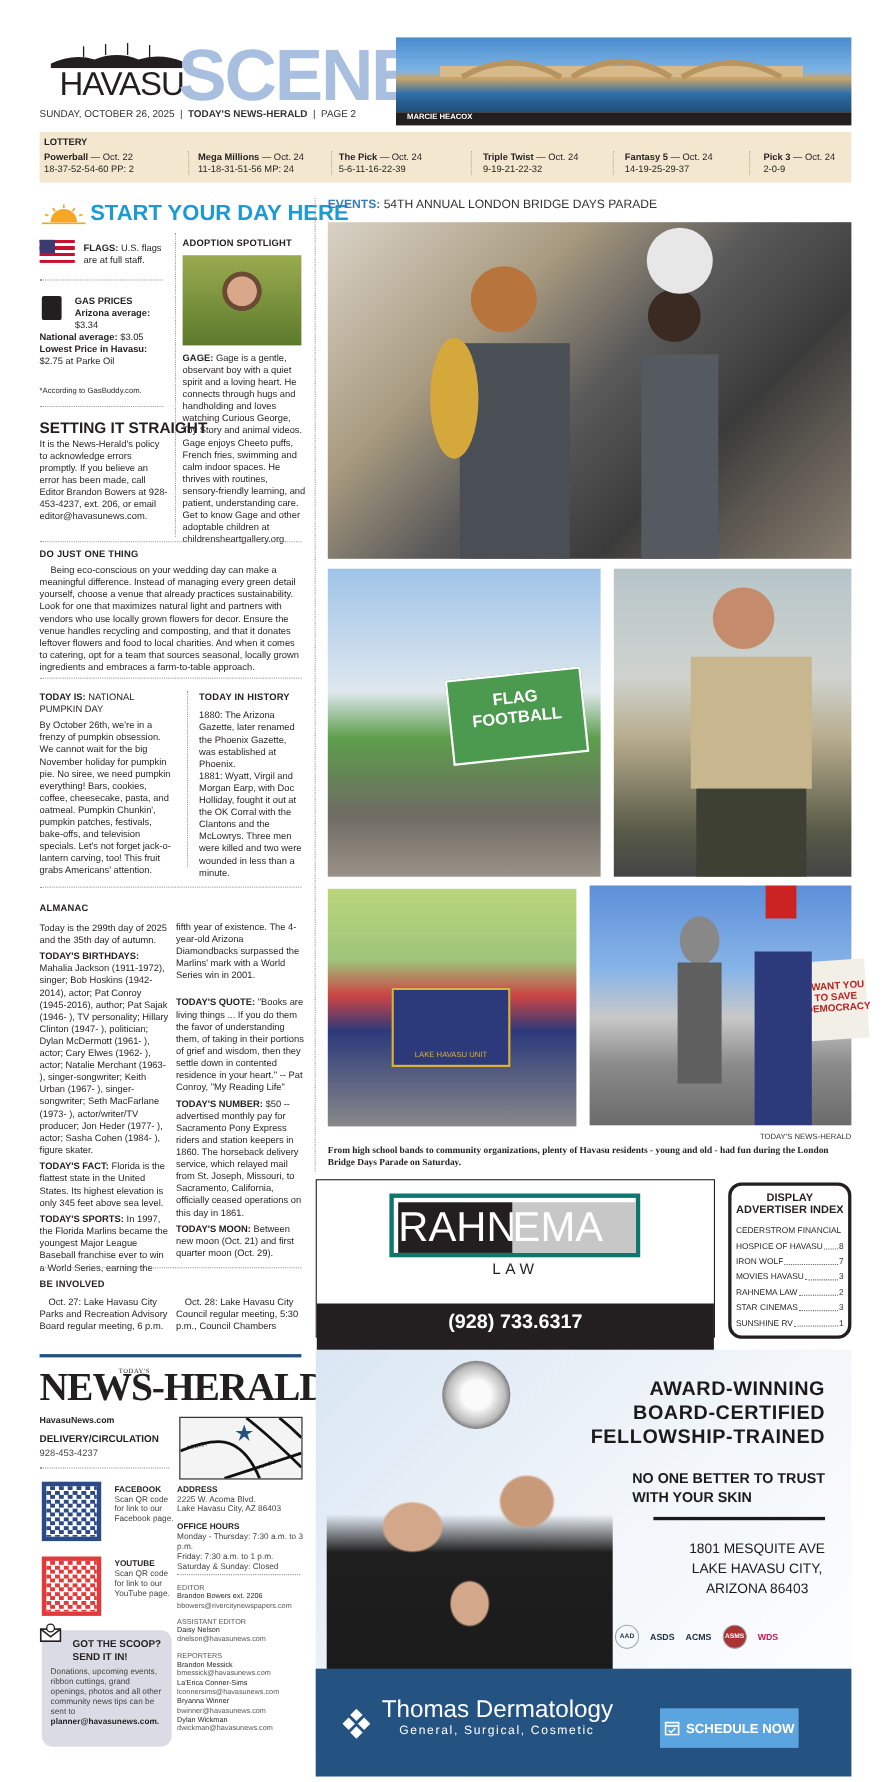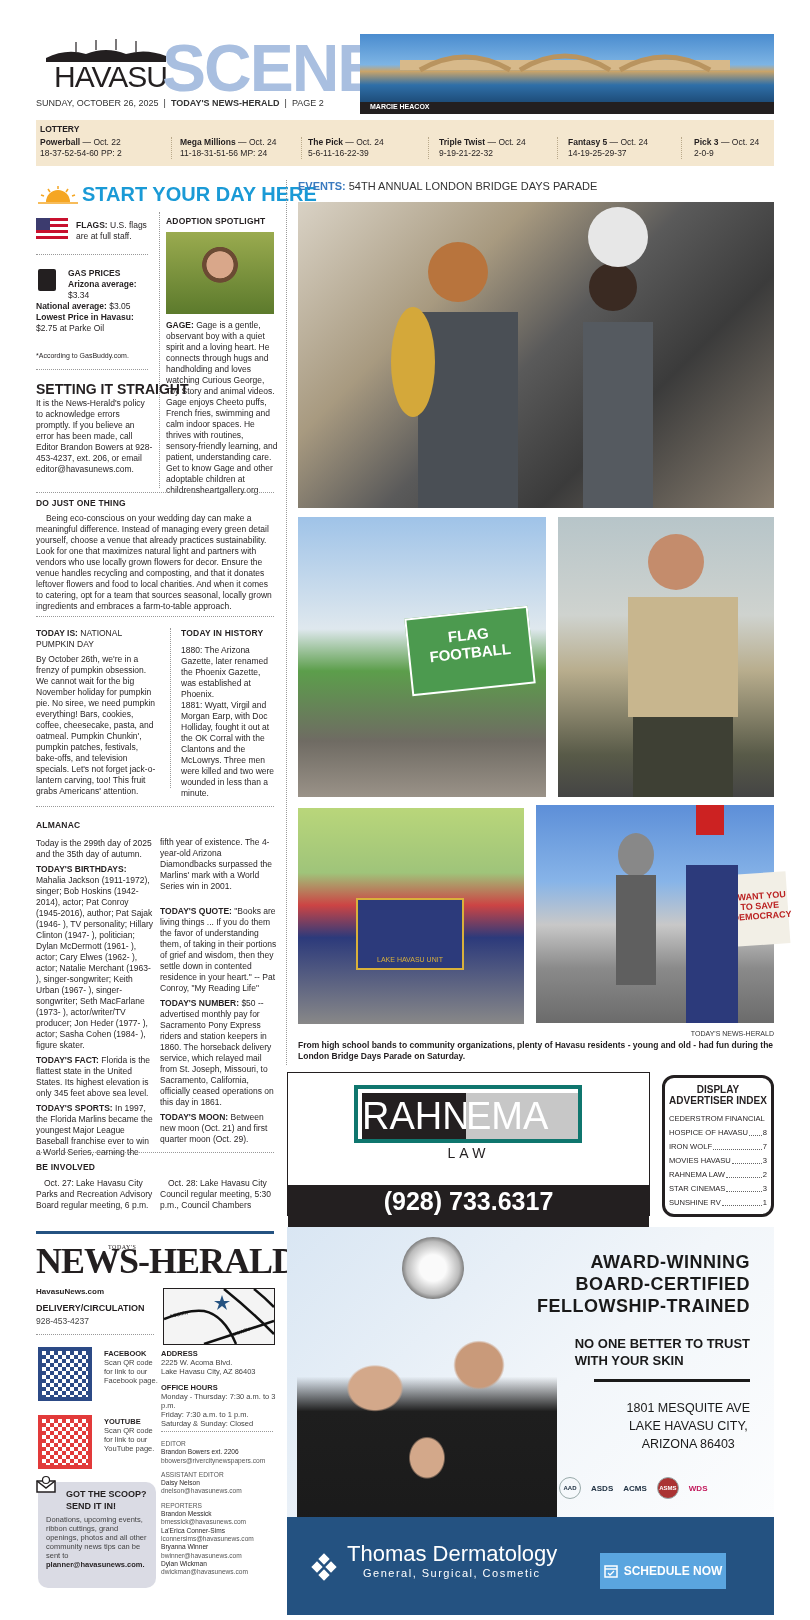--- a/index.html
+++ b/index.html
@@ -39,30 +39,30 @@
 
   
   .events-head { left: 298px; top: 180px; font-size: 11px; color: #333; }
   .events-head b { color: #3a7abf; font-weight: bold; }
   .ph1 { left: 298px; top: 202px; width: 476px; height: 306px; background: linear-gradient(135deg, #d9d2c5 0%, #a89a80 30%, #5a5a5a 50%, #3b3b3b 70%, #8a7f70 100%); }
   .ph2 { left: 298px; top: 517px; width: 248px; height: 280px; background: linear-gradient(#9fc3e8 0%, #dfe8ee 40%, #5c9e4b 55%, #6f6b63 80%, #9a9288 100%); }
   .ph3 { left: 558px; top: 517px; width: 216px; height: 280px; background: linear-gradient(#b7c5c9 0%, #cfd3cf 35%, #b8ad8d 55%, #585a48 85%, #444 100%); }
   .ph4 { left: 298px; top: 808px; width: 226px; height: 216px; background: linear-gradient(#b9d67a 0%, #9fc47a 30%, #c44 45%, #2c3a7b 60%, #888 100%); }
   .ph5 { left: 536px; top: 805px; width: 238px; height: 218px; background: linear-gradient(#5d8fd8 0%, #87b4e8 35%, #c8c8c8 55%, #8a8a8a 75%, #6b6b6b 100%); }
   .credit { right: 36px; top: 1030px; font-size: 7px; color: #333; }
-  .cutline { left: 298px; top: 1040px; width: 476px; font-size: 8.5px; font-weight: bold; line-height: 11px; }
+  .cutline { left: 298px; top: 1040px; width: 476px; font-size: 8.5px; font-weight: bold; line-height: 11px; font-family: Liberation Serif, serif; }
 
   
   .rahnema { left: 287px; top: 1072px; width: 363px; height: 144px; border: 1px solid #231f20; }
   .rah-box { position: absolute; left: 66px; top: 12px; width: 228px; height: 58px; border: 4px solid #0f766e; }
   .rah-left { position: absolute; left: 4px; top: 4px; width: 104px; height: 46px; background: #231f20; color: #fff; font-size: 38px; text-align: right; line-height: 46px; padding-right: 0; }
   .rah-right { position: absolute; left: 108px; top: 4px; width: 112px; height: 46px; background: #c7c7c7; color: #fff; font-size: 38px; line-height: 46px; }
   .rah-law { position: absolute; left: 0; top: 72px; width: 100%; text-align: center; font-size: 14px; letter-spacing: 4px; }
   .rah-probate { position: absolute; left: 0; top: 86px; width: 100%; text-align: center; font-size: 21px; font-weight: bold; color: #333; }
-  .rah-phone { position: absolute; left: 0; top: 112px; width: 100%; height: 48px; background: #231f20; color: #fff; text-align: center; font-size: 25px; font-weight: bold; line-height: 32px; }
+  .rah-phone { position: absolute; left: 0; top: 112px; width: 100%; height: 48px; background: #231f20; color: #fff; text-align: center; font-size: 18px; font-weight: bold; line-height: 32px; }
 
   .adindex { left: 662px; top: 1075px; width: 112px; height: 142px; border: 3px solid #231f20; border-radius: 12px; padding: 6px 4px; }
   .adindex-title { text-align: center; font-size: 10px; font-weight: bold; line-height: 11px; }
   .adindex-row { display: flex; font-size: 7.6px; line-height: 14px; white-space: nowrap; overflow: hidden; }
   .adindex-row .dots { flex: 1; border-bottom: 1px dotted #666; margin: 0 1px 4px; }
 
   
   .derm { left: 287px; top: 1227px; width: 487px; height: 388px; background: linear-gradient(135deg, #d9e6f3 0%, #f2f6fa 50%, #ffffff 100%); }
   .derm-lamp { position: absolute; left: 115px; top: 10px; width: 62px; height: 62px; border-radius: 50%; background: radial-gradient(#fafafa 30%, #bbb 60%, #666 75%, transparent 77%); }
   .derm-people { position: absolute; left: 10px; top: 80px; width: 260px; height: 232px; background: radial-gradient(ellipse at 30% 35%, #d3a88a 0 10%, transparent 11%), radial-gradient(ellipse at 70% 25%, #c99a7a 0 9%, transparent 10%), radial-gradient(ellipse at 50% 65%, #d3a88a 0 9%, transparent 10%), linear-gradient(transparent 30%, #1e1e1e 45%, #1a1a1a 100%); }

